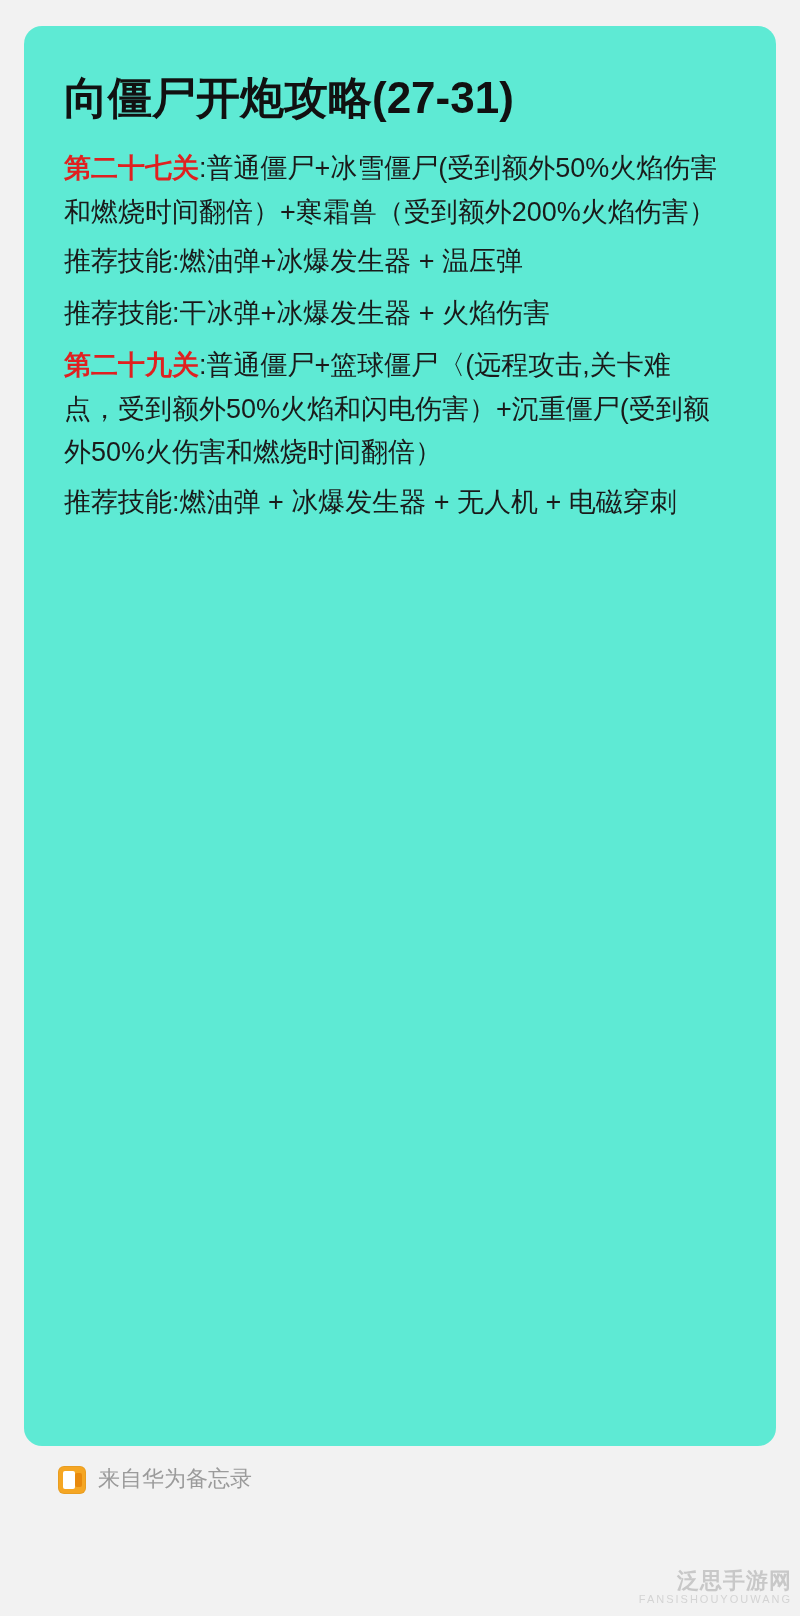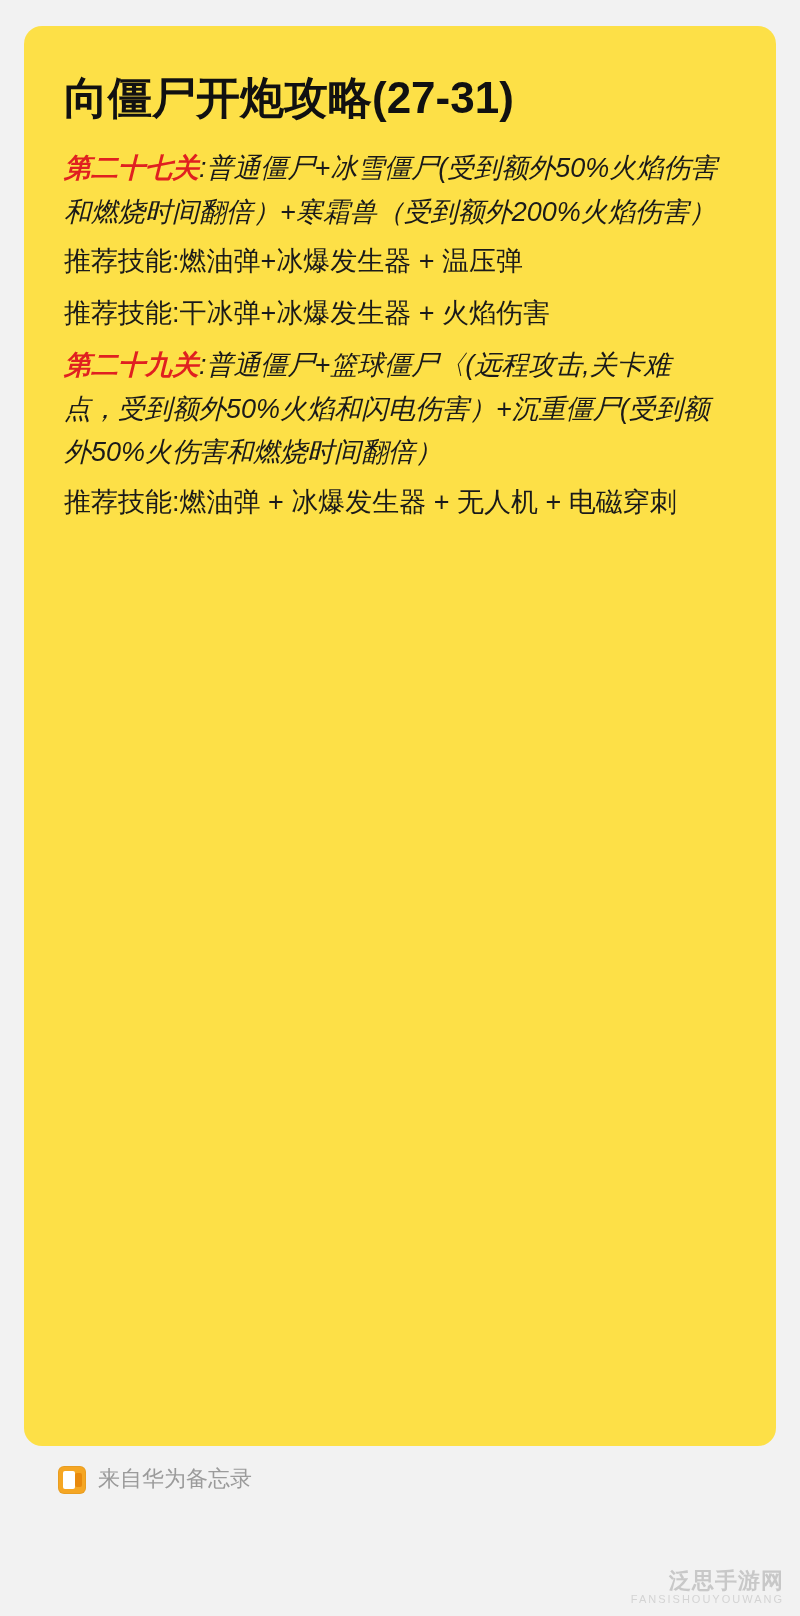--- a/index.html
+++ b/index.html
@@ -15,21 +15,21 @@
   }
   .page {
     position: relative;
     width: 800px;
     height: 1616px;
     background: #f2f2f2;
     box-sizing: border-box;
     padding: 26px 24px 0 24px;
   }
   .card {
-    background: #fde047;
+    background: #5eead4;
     border-radius: 18px;
     padding: 44px 40px 40px 40px;
     box-sizing: border-box;
     width: 752px;
     min-height: 1420px;
   }
   .note-title {
     font-size: 44px;
     font-weight: bold;
     color: #111111;
@@ -39,21 +39,20 @@
   }
   .block {
     margin-bottom: 2px;
   }
   .para {
     font-size: 27px;
     line-height: 1.62;
     color: #1a1a1a;
     margin: 0 12px 6px 0;
     word-break: break-all;
-    font-style: italic;
   }
   .lvl {
     color: #e02020;
     font-weight: bold;
   }
   .skills {
     font-size: 27px;
     line-height: 1.62;
     color: #1a1a1a;
     margin: 0 0 8px 0;
@@ -93,21 +92,21 @@
     height: 14px;
     background: #e8890c;
     border-radius: 2px;
   }
   .footer-text {
     font-size: 22px;
     color: #9b9b9b;
   }
   .watermark {
     position: absolute;
-    right: 16px;
+    right: 8px;
     bottom: 10px;
     text-align: right;
     line-height: 1.15;
     user-select: none;
   }
   .wm-main {
     font-size: 22px;
     color: #c8c8c8;
     font-weight: bold;
     letter-spacing: 1px;

